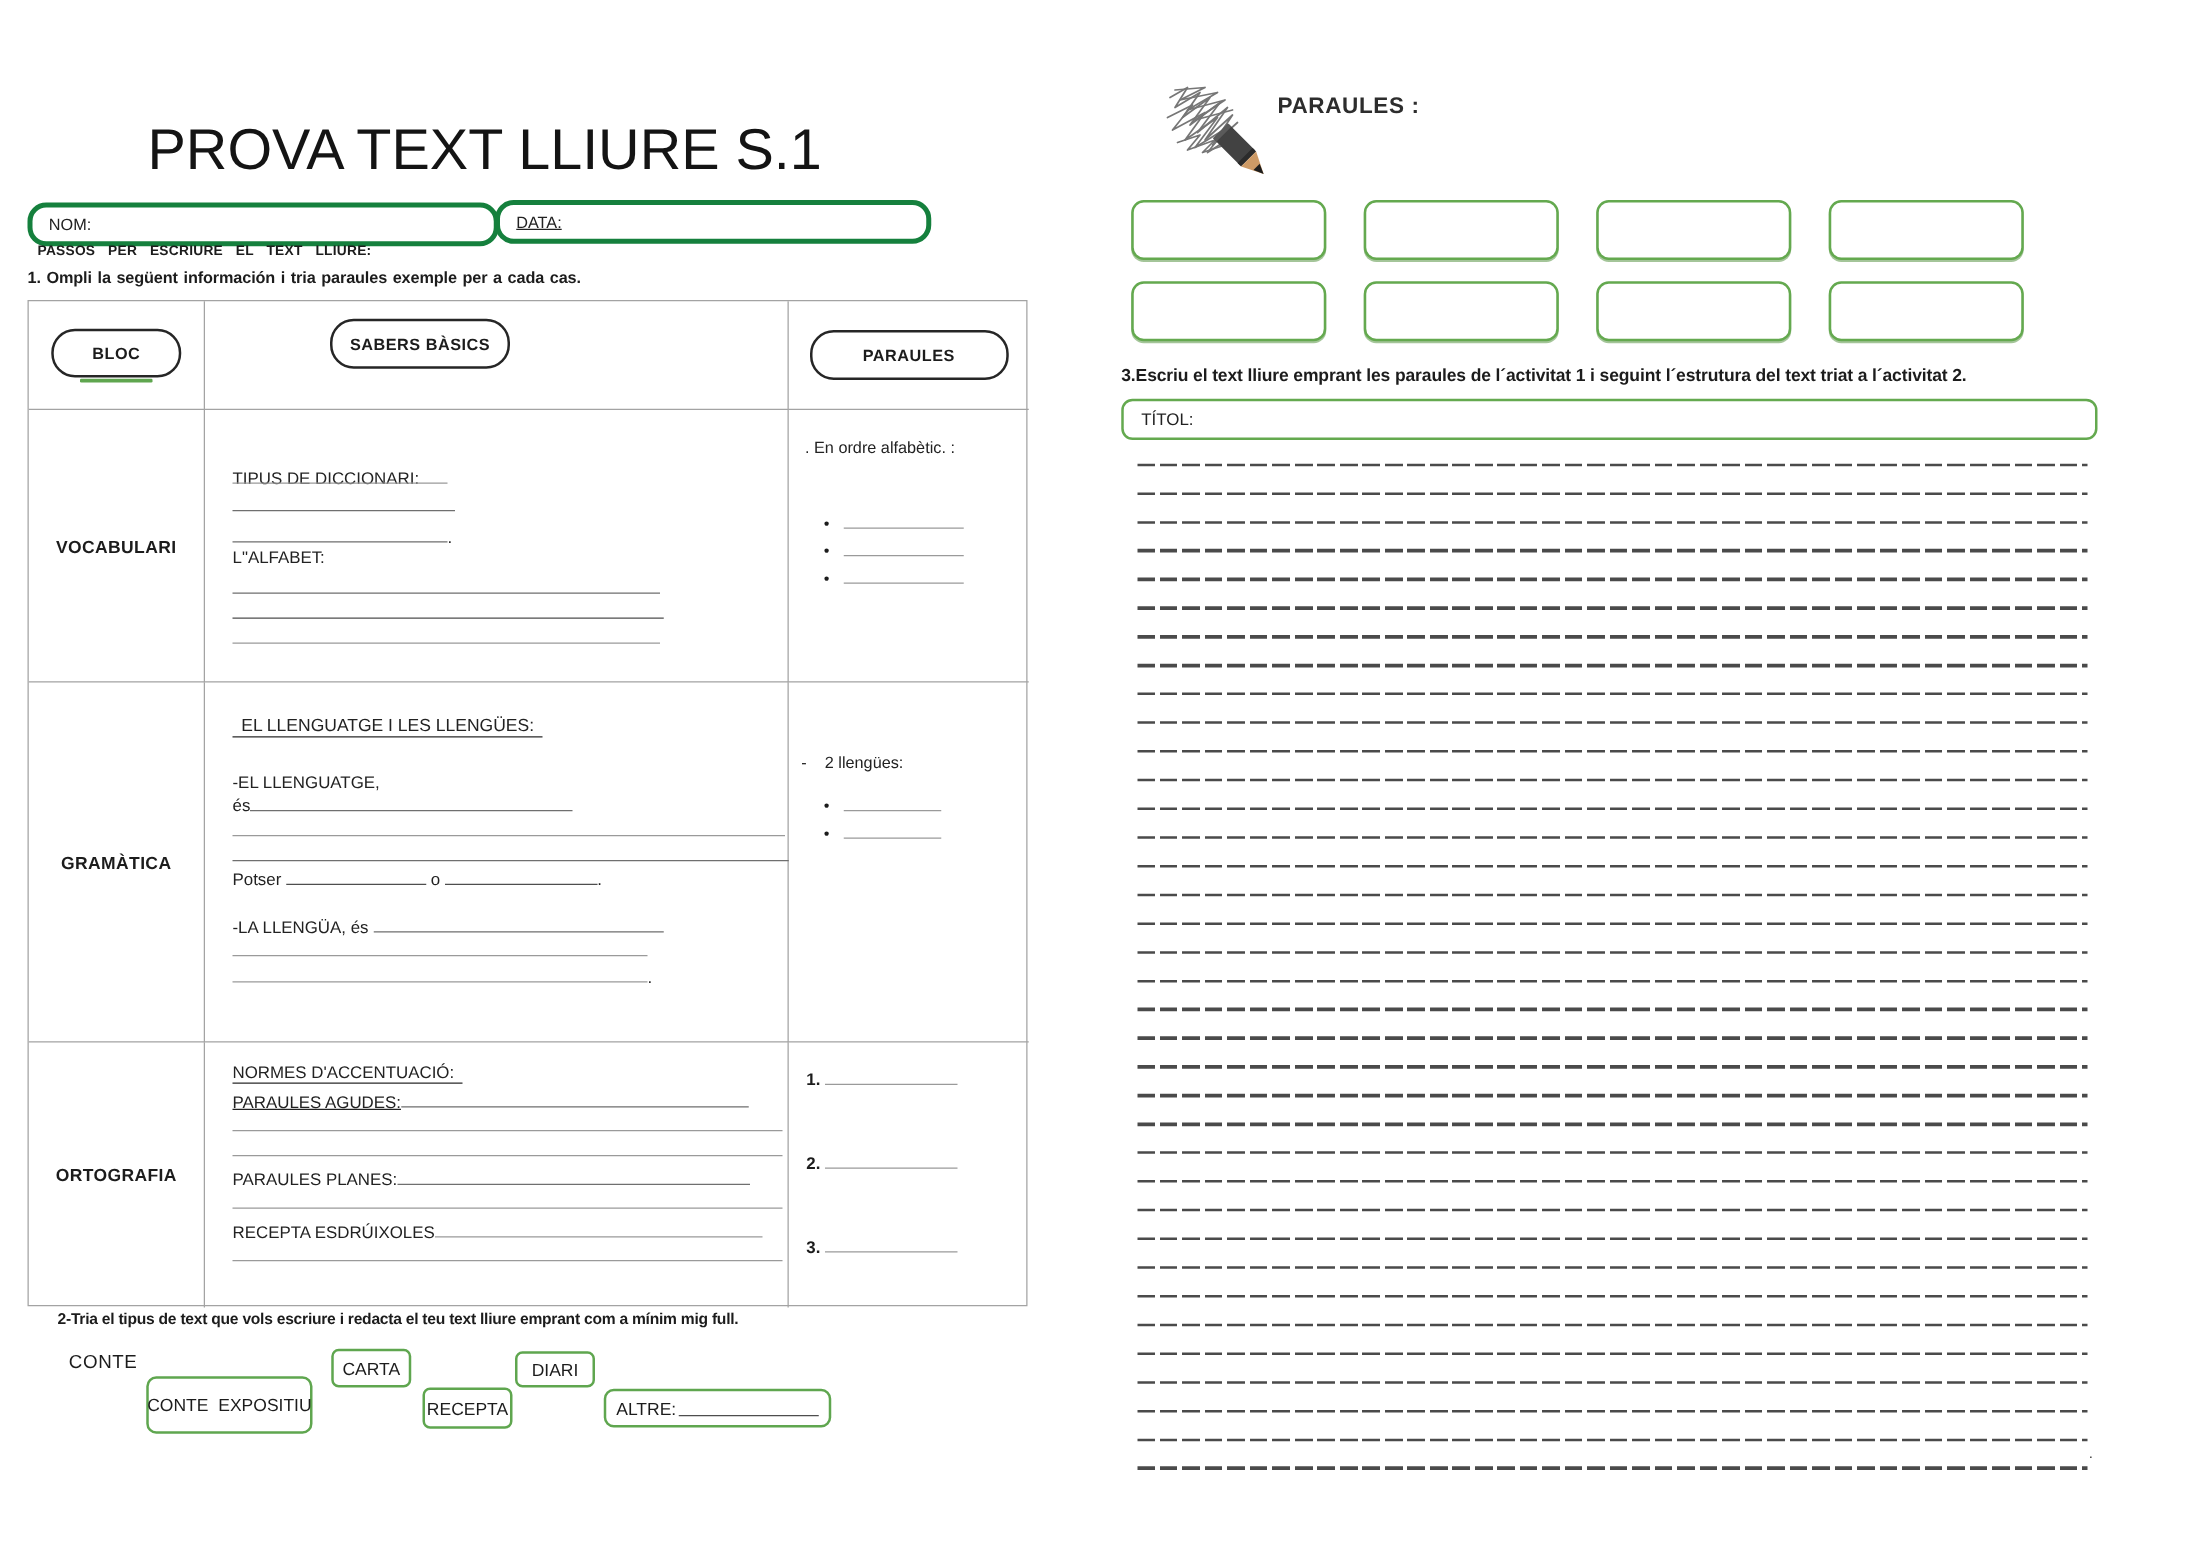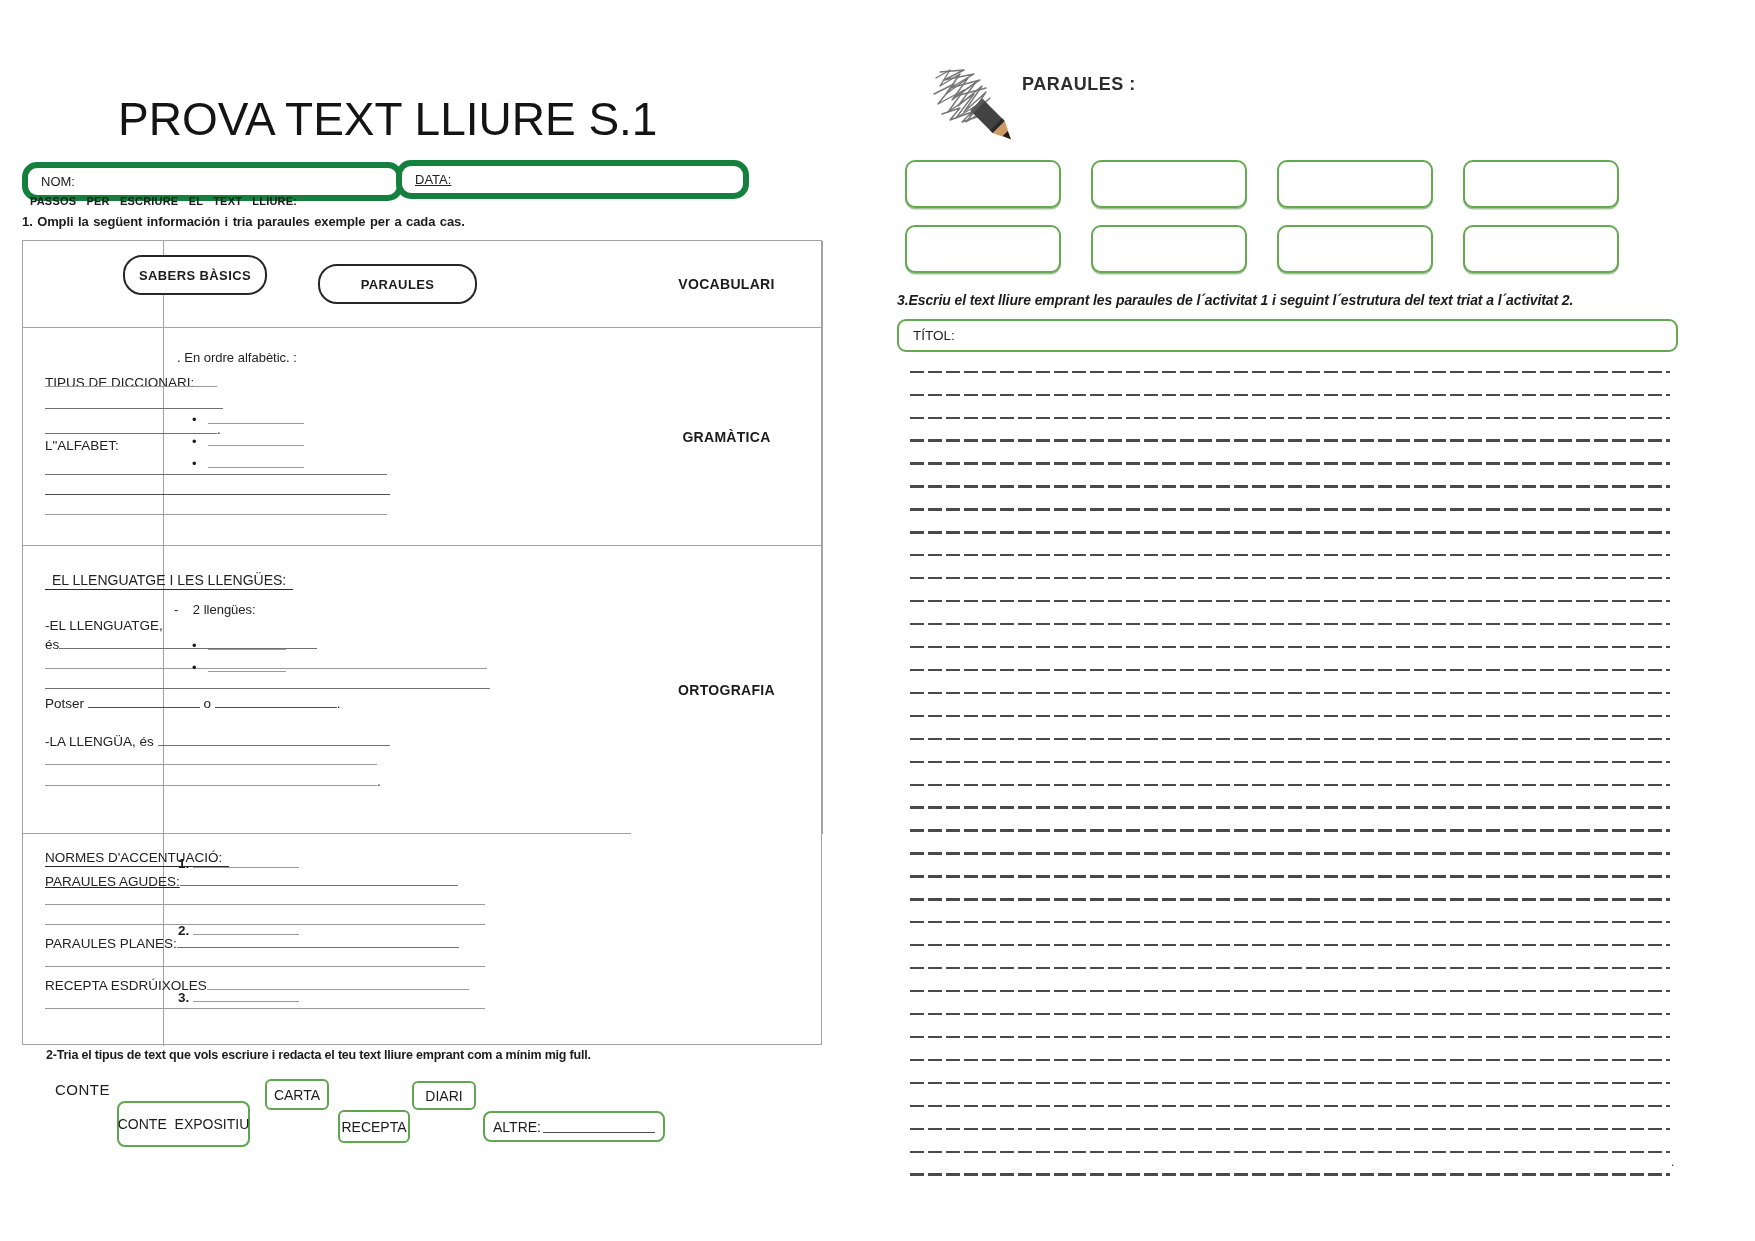--- a/index.html
+++ b/index.html
@@ -9,21 +9,21 @@
   }
   .abs{position:absolute;}
 
   
   .doc-title{
     left:118px;top:92px;width:492px;text-align:center;
     font-size:46px;font-weight:400;color:#141414;letter-spacing:0;
     white-space:nowrap;
   }
   .pill-field{
-    height:27px;border:6px solid #15803d;border-radius:15px;background:#fff;
+    height:27px;border:4px solid #15803d;border-radius:15px;background:#fff;
     display:flex;align-items:center;padding-left:13px;font-size:13px;color:#222;
   }
   .nom-field{left:22px;top:162px;width:356px;}
   .data-field{left:396px;top:160px;width:328px;text-decoration:underline;}
   .h-bold{font-weight:bold;white-space:nowrap;}
   .passos{left:7px;top:195px;font-size:11px;word-spacing:7px;letter-spacing:.2px;padding-left:23px;}
   .step1{left:22px;top:214px;font-size:13px;letter-spacing:-.1px;word-spacing:1px;}
 
   
   .the-table{
@@ -81,21 +81,21 @@
   .paraules-heading{left:1022px;top:74px;font-size:18px;font-weight:bold;color:#2d2d2d;letter-spacing:.5px;}
   .word-boxes{
     left:905px;top:160px;width:740px;
     display:flex;flex-wrap:wrap;column-gap:30px;row-gap:17px;
   }
   .word-box{
     width:156px;height:48px;box-sizing:border-box;background:#fff;
     border:2.6px solid #64a94f;border-radius:10px;
     box-shadow:0 1.5px 0 rgba(90,150,70,.55);
   }
-  .step3{left:897px;top:292px;font-size:14px;letter-spacing:-.1px;font-style:italic;}
+  .step3{left:897px;top:292px;font-size:14px;letter-spacing:-.1px;}
   .titol-box{
     left:897px;top:319px;width:781px;height:33px;box-sizing:border-box;
     border:2.6px solid #64a94f;border-radius:9px;background:#fff;
     display:flex;align-items:center;padding-left:14px;font-size:13.5px;color:#222;
   }
   .writing-area{left:910px;top:350px;width:760px;}
   .wline{height:22.94px;position:relative;}
   .wline::after{
     content:"";position:absolute;left:0;right:0;bottom:0;height:2.3px;
     background:repeating-linear-gradient(90deg,#4a4a4a 0 14px,rgba(0,0,0,0) 14px 18px);
@@ -112,20 +112,24 @@
 </div>
 <div class="abs pill-field data-field">
   <span>DATA:</span>
 </div>
 
 <div class="abs h-bold passos">PASSOS  PER  ESCRIURE  EL  TEXT  LLIURE:</div>
 <div class="abs h-bold step1">1.   Ompli la següent información i tria paraules  exemple per a cada cas.</div>
 
 <div class="the-table abs" style="left:22px;top:240px;">
 
+  <div class="c hdr-cell">
+    <div class="pill pill-bloc">BLOC</div>
+    <div class="bloc-underline"></div>
+  </div>
   <div class="c">
     <div class="pill pill-sabers">SABERS BÀSICS</div>
   </div>
   <div class="c lc hdr-cell">
     <div class="pill pill-paraules">PARAULES</div>
   </div>
 
   <div class="c row-label">VOCABULARI</div>
   <div class="c">
     <div class="cell-txt" style="left:22px;top:24px;margin-top:23px;">TIPUS DE  DICCIONARI:</div>

